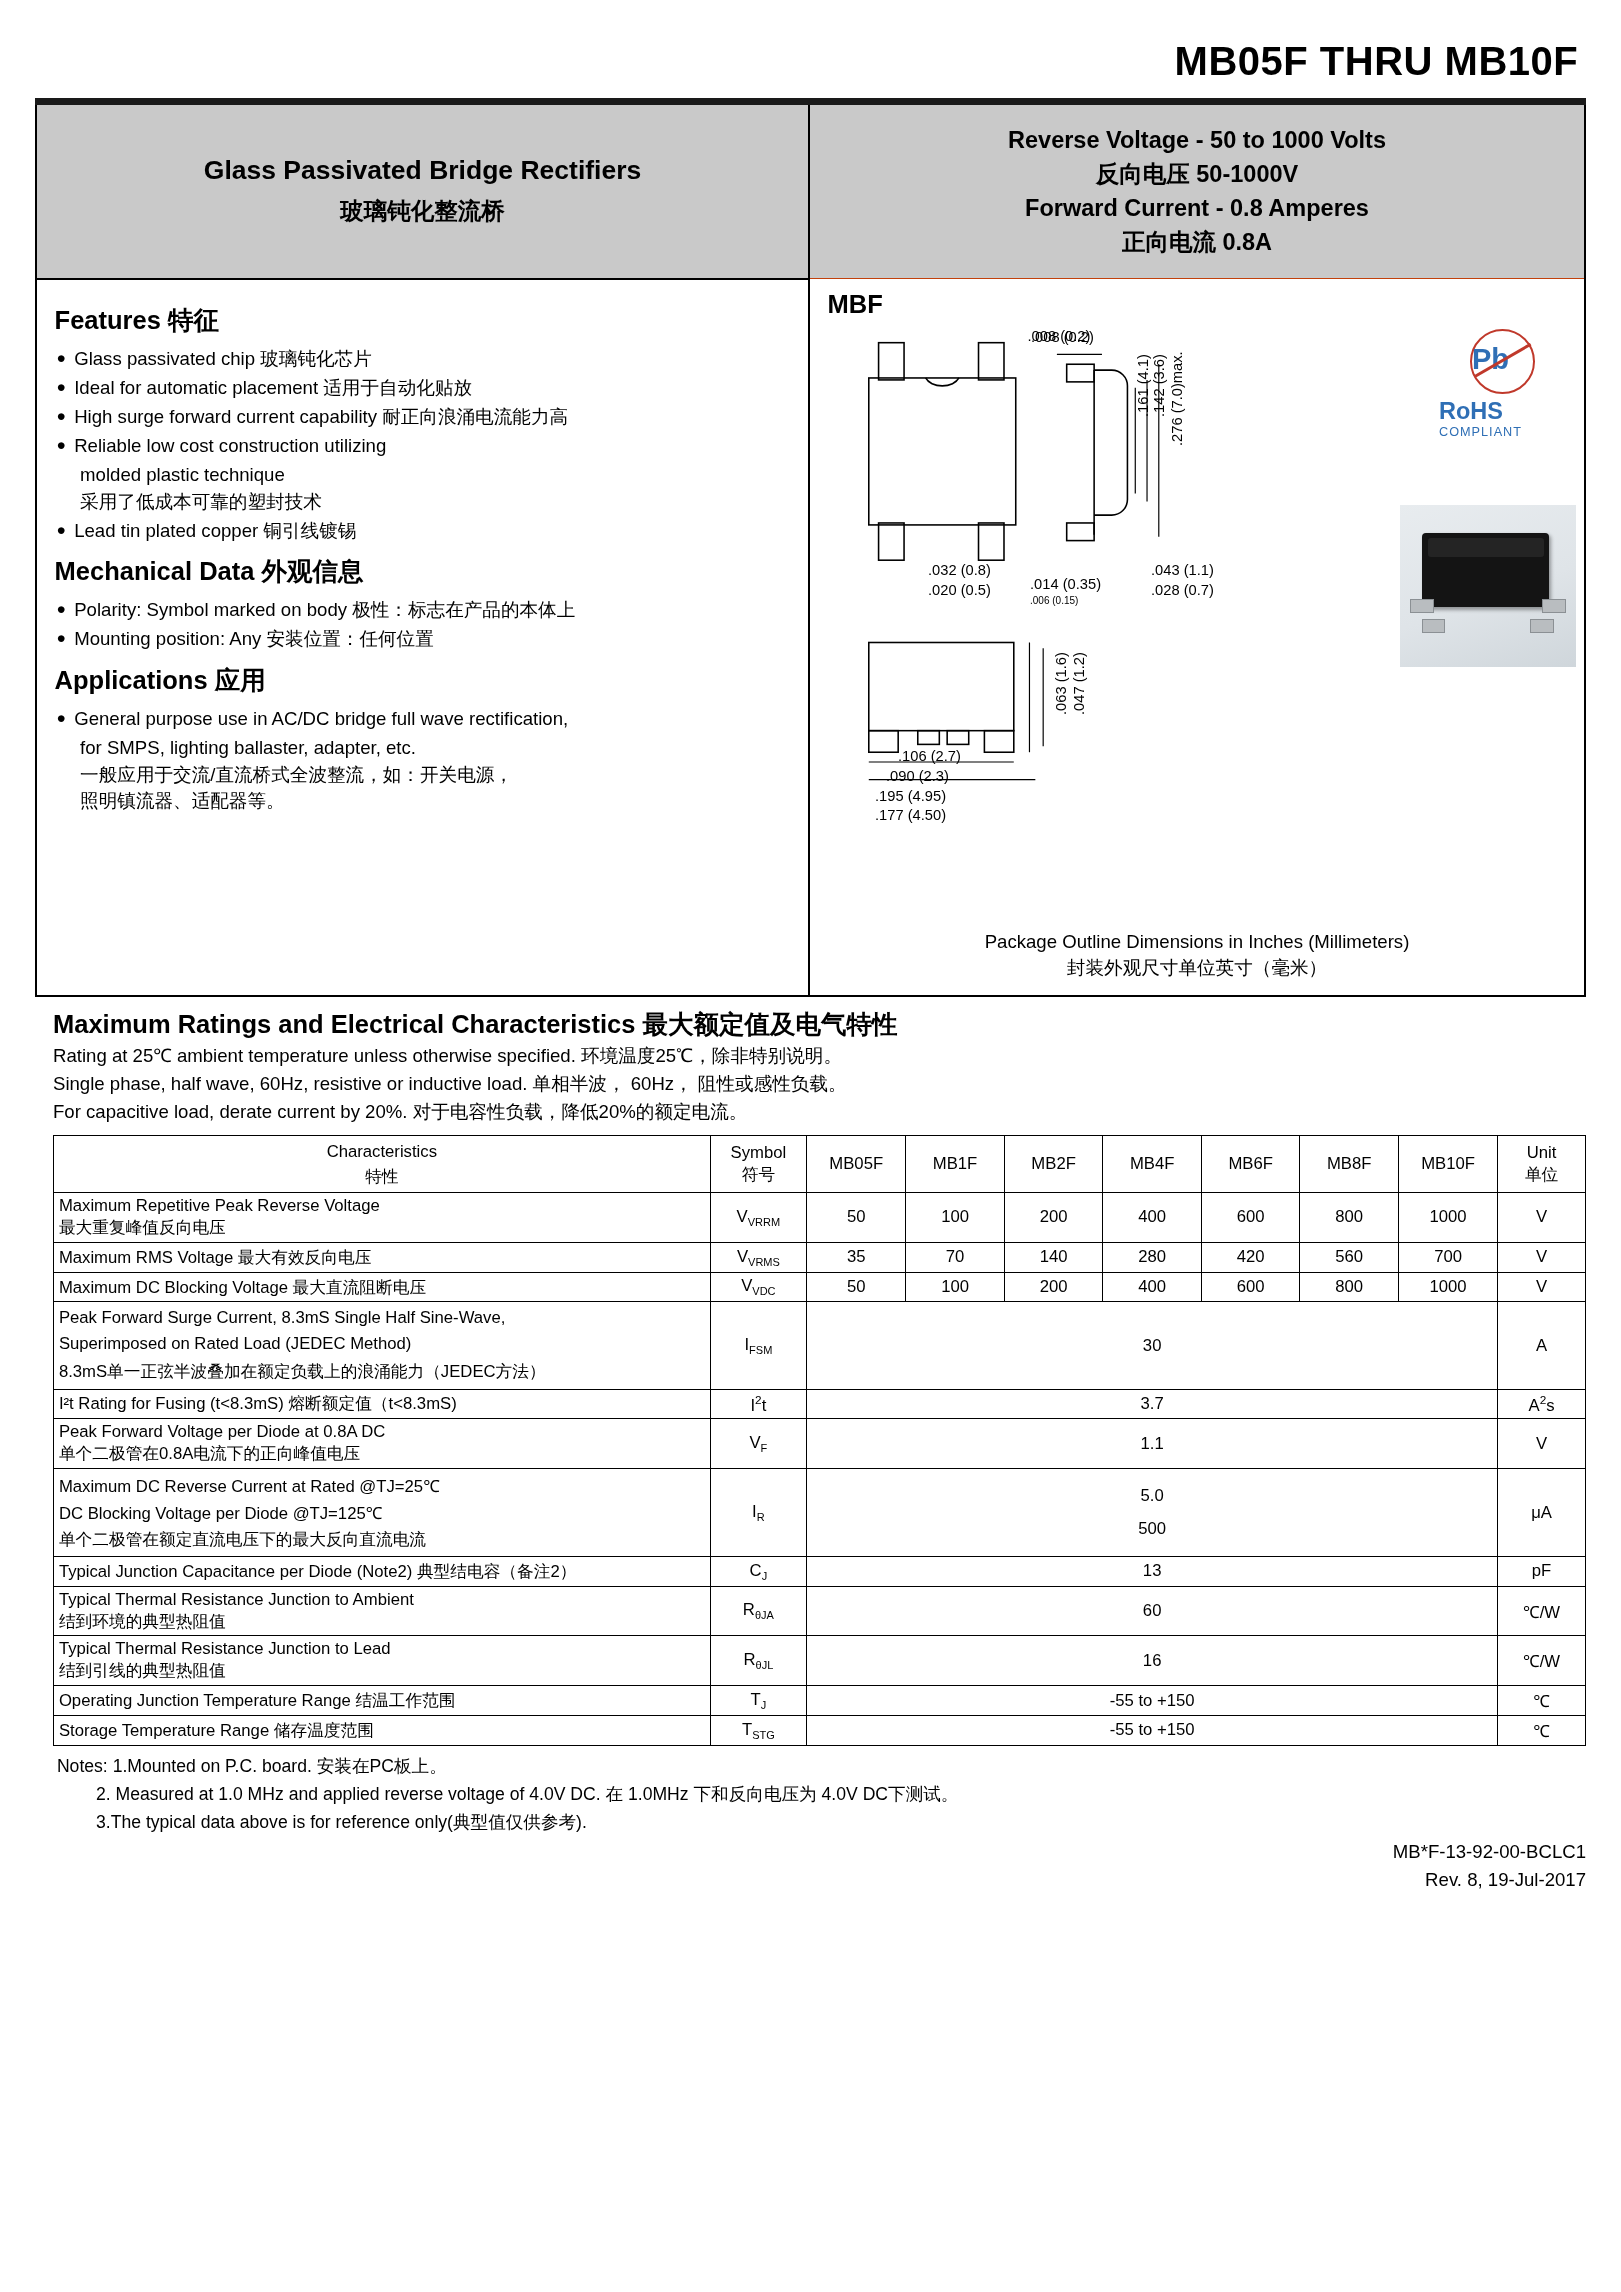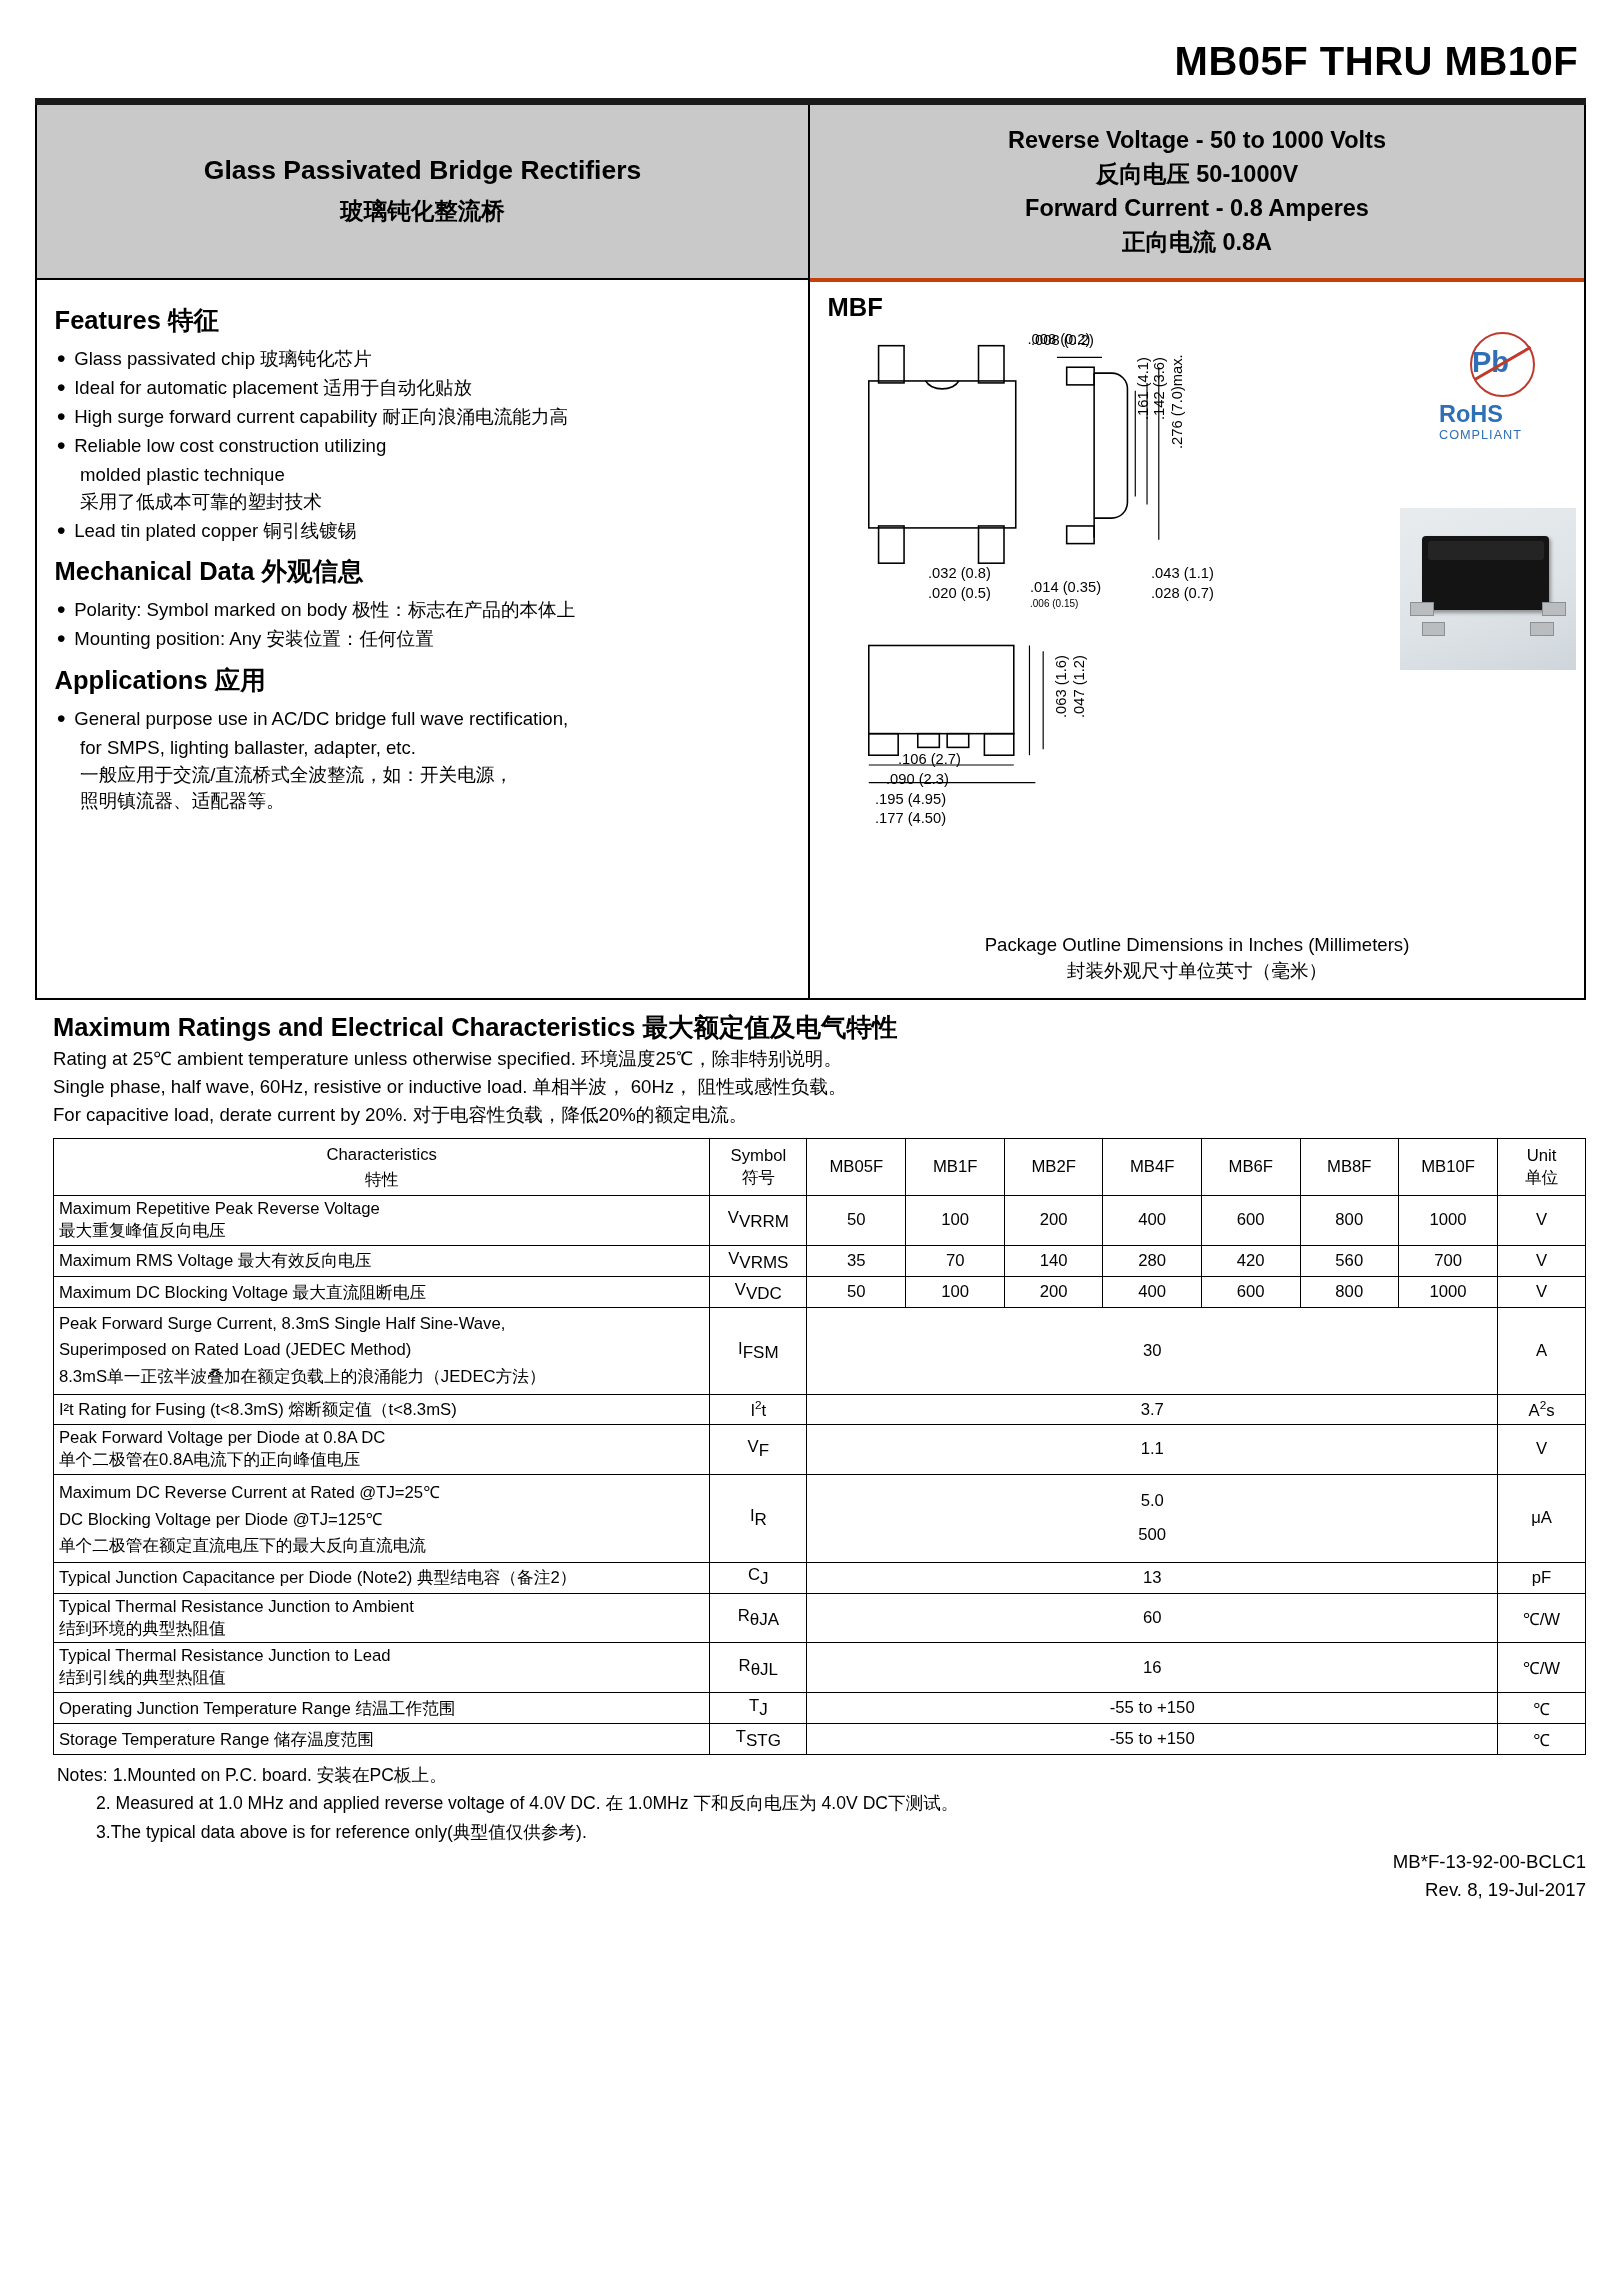--- a/index.html
+++ b/index.html
@@ -5,21 +5,21 @@
   html,body{margin:0;padding:0;background:#fff;}
   body{font-family:"Liberation Sans", sans-serif; color:#000;}
   .page{width:1621px;height:2293px;position:relative;box-sizing:border-box;padding:39px 35px 0 35px;}
   .title{text-align:right;font-size:40px;font-weight:bold;letter-spacing:0.5px;padding-right:7.8px;}
   .rule{height:6.9px;background:#1a1a1a;margin-top:13.7px;}
   .topbox{display:flex;border:2px solid #000;border-top:none;}
   .topleft{width:841px;box-sizing:border-box;border-right:2px solid #000;}
   .grayhead{background:#c9c9c9;height:173px;display:flex;flex-direction:column;align-items:center;justify-content:center;border-bottom:2px solid #000;}
   .grayhead .l1{font-size:26.5px;font-weight:bold;}
   .grayhead .l2{font-size:23.5px;font-weight:bold;margin-top:9.8px;}
-  .rightgray{background:#c9c9c9;height:173px;display:flex;flex-direction:column;align-items:center;justify-content:center;border-bottom:4px solid #c2410c;}
+  .rightgray{background:#c9c9c9;height:173px;display:flex;flex-direction:column;align-items:center;justify-content:center;border-bottom:1px solid #c2410c;}
   .rightgray div{font-size:23.5px;font-weight:bold;line-height:1.45;}
   .topright{flex:1;box-sizing:border-box;position:relative;}
   .feat{padding:13.7px 17.6px 7.8px 17.6px;}
   h2.sec{font-size:25.5px;font-weight:bold;margin:9.8px 0 7.8px 0;}
   ul.bl{list-style:none;margin:0;padding:0;}
   ul.bl li{font-size:18.6px;line-height:1.45;margin:2px 0;padding-left:19.6px;position:relative;}
   ul.bl li .bullet{position:absolute;left:2px;top:1px;font-size:15.7px;}
   .sub{font-size:18.6px;line-height:1.45;padding-left:25.5px;}
   .mbf{font-size:25.5px;font-weight:bold;padding:11.8px 0 0 17.6px;}
   .drawing{position:relative;height:608px;}
@@ -39,21 +39,21 @@
   .maxtitle{font-size:25.5px;font-weight:bold;}
   .maxline{font-size:18.6px;line-height:1.5;}
   table.main{border-collapse:collapse;width:100%;margin-top:9.8px;}
   table.main td,table.main th{border:1px solid #000;font-size:16.7px;padding:2.9px 4.9px;vertical-align:middle;}
   table.main th{font-weight:normal;text-align:center;font-size:16.7px;}
   .c{text-align:center;}
   .charcell{width:686px;line-height:1.5;}
   .symcell{width:88px;text-align:center;}
   .valcell{width:91px;text-align:center;}
   .unitcell{width:80px;text-align:center;}
-  sub{font-size:17px;}
+  sub{font-size:11px;}
   sup{font-size:11.8px;}
   .notes{font-size:17.6px;line-height:1.6;margin-top:5.9px;}
   .notes div{padding-left:3.9px;}
   .footer{display:flex;justify-content:flex-end;margin-top:2px;align-items:center;}
   .footer .fcol{text-align:right;font-size:18.6px;line-height:1.5;}
   svg{display:block;}
 </style>
 </head>
 <body>
 

